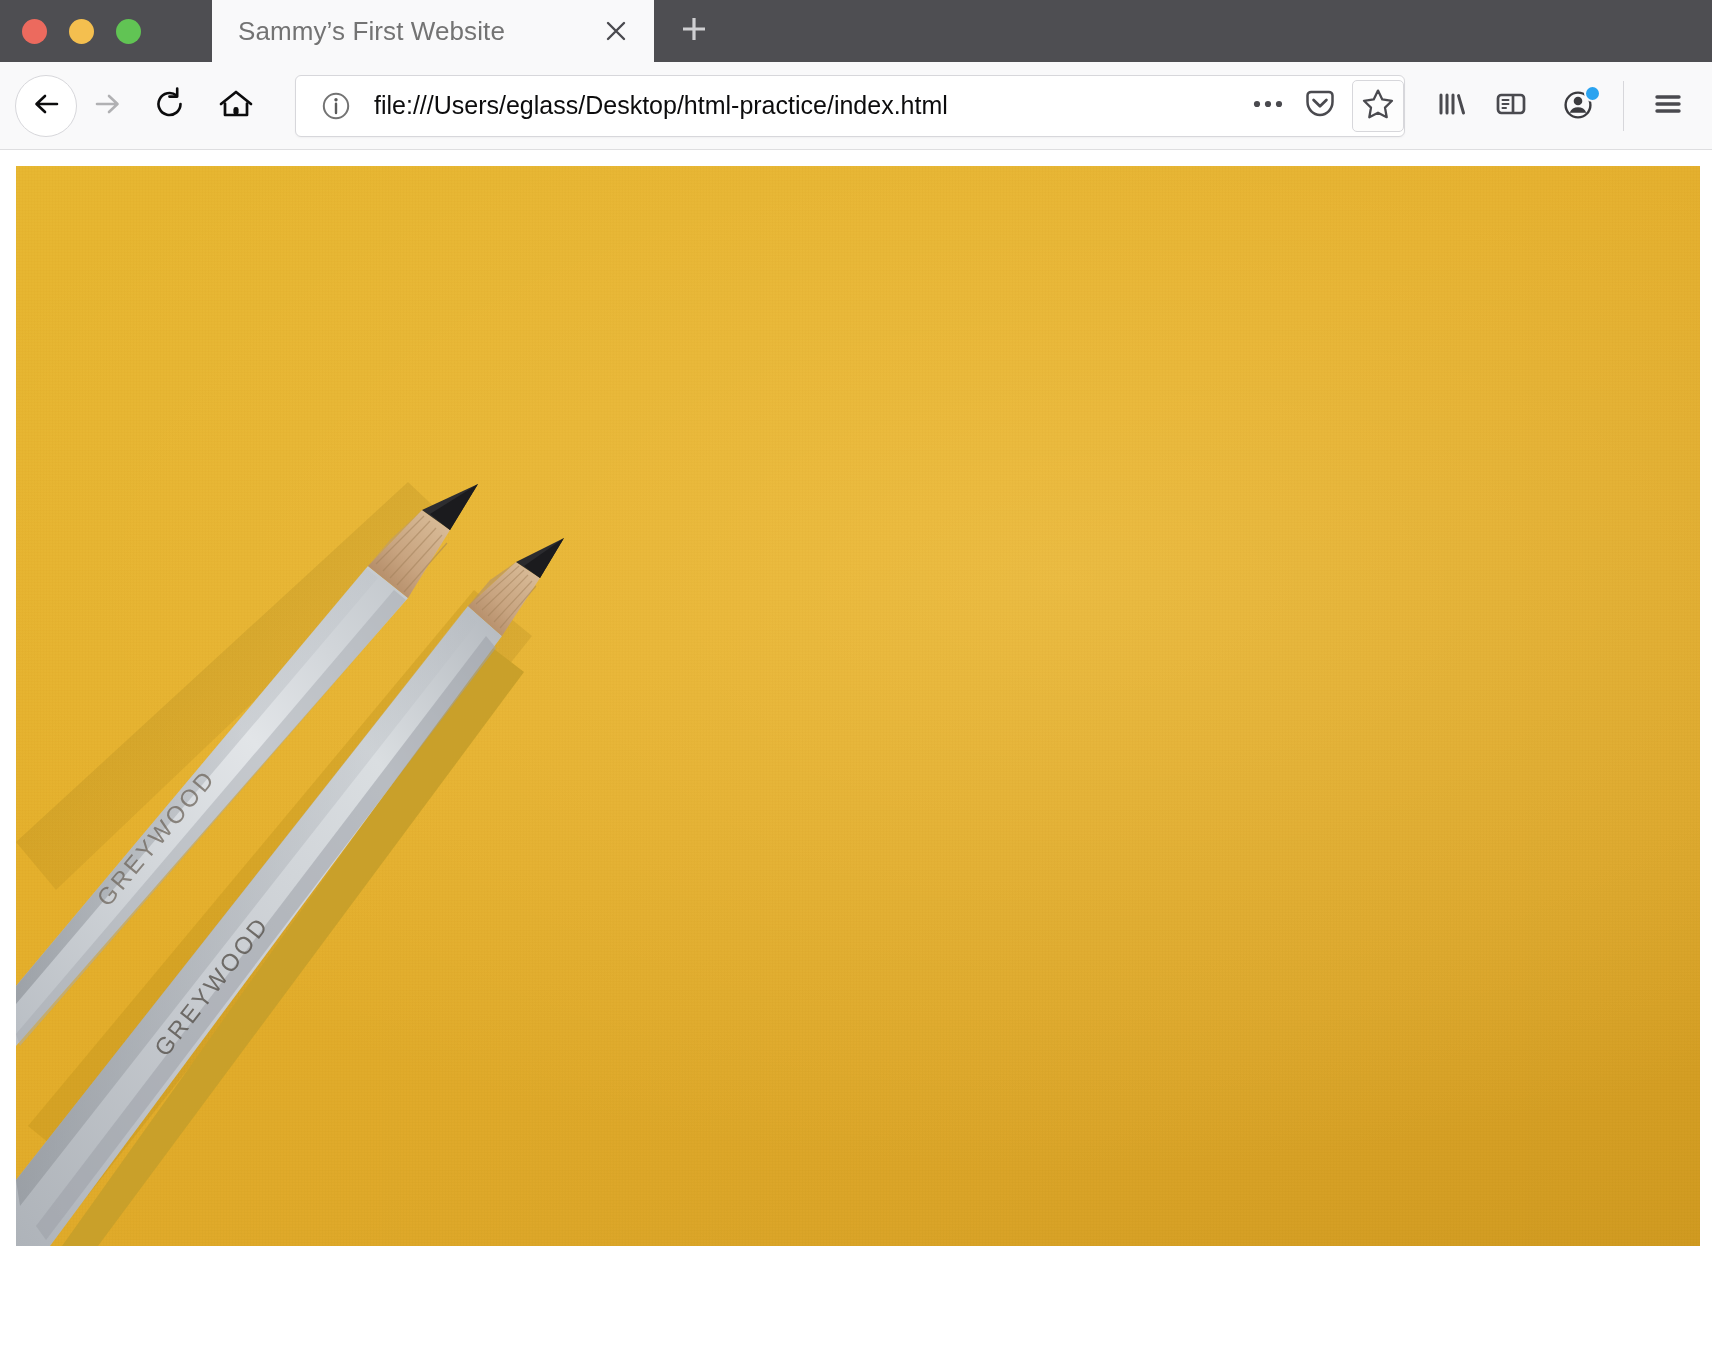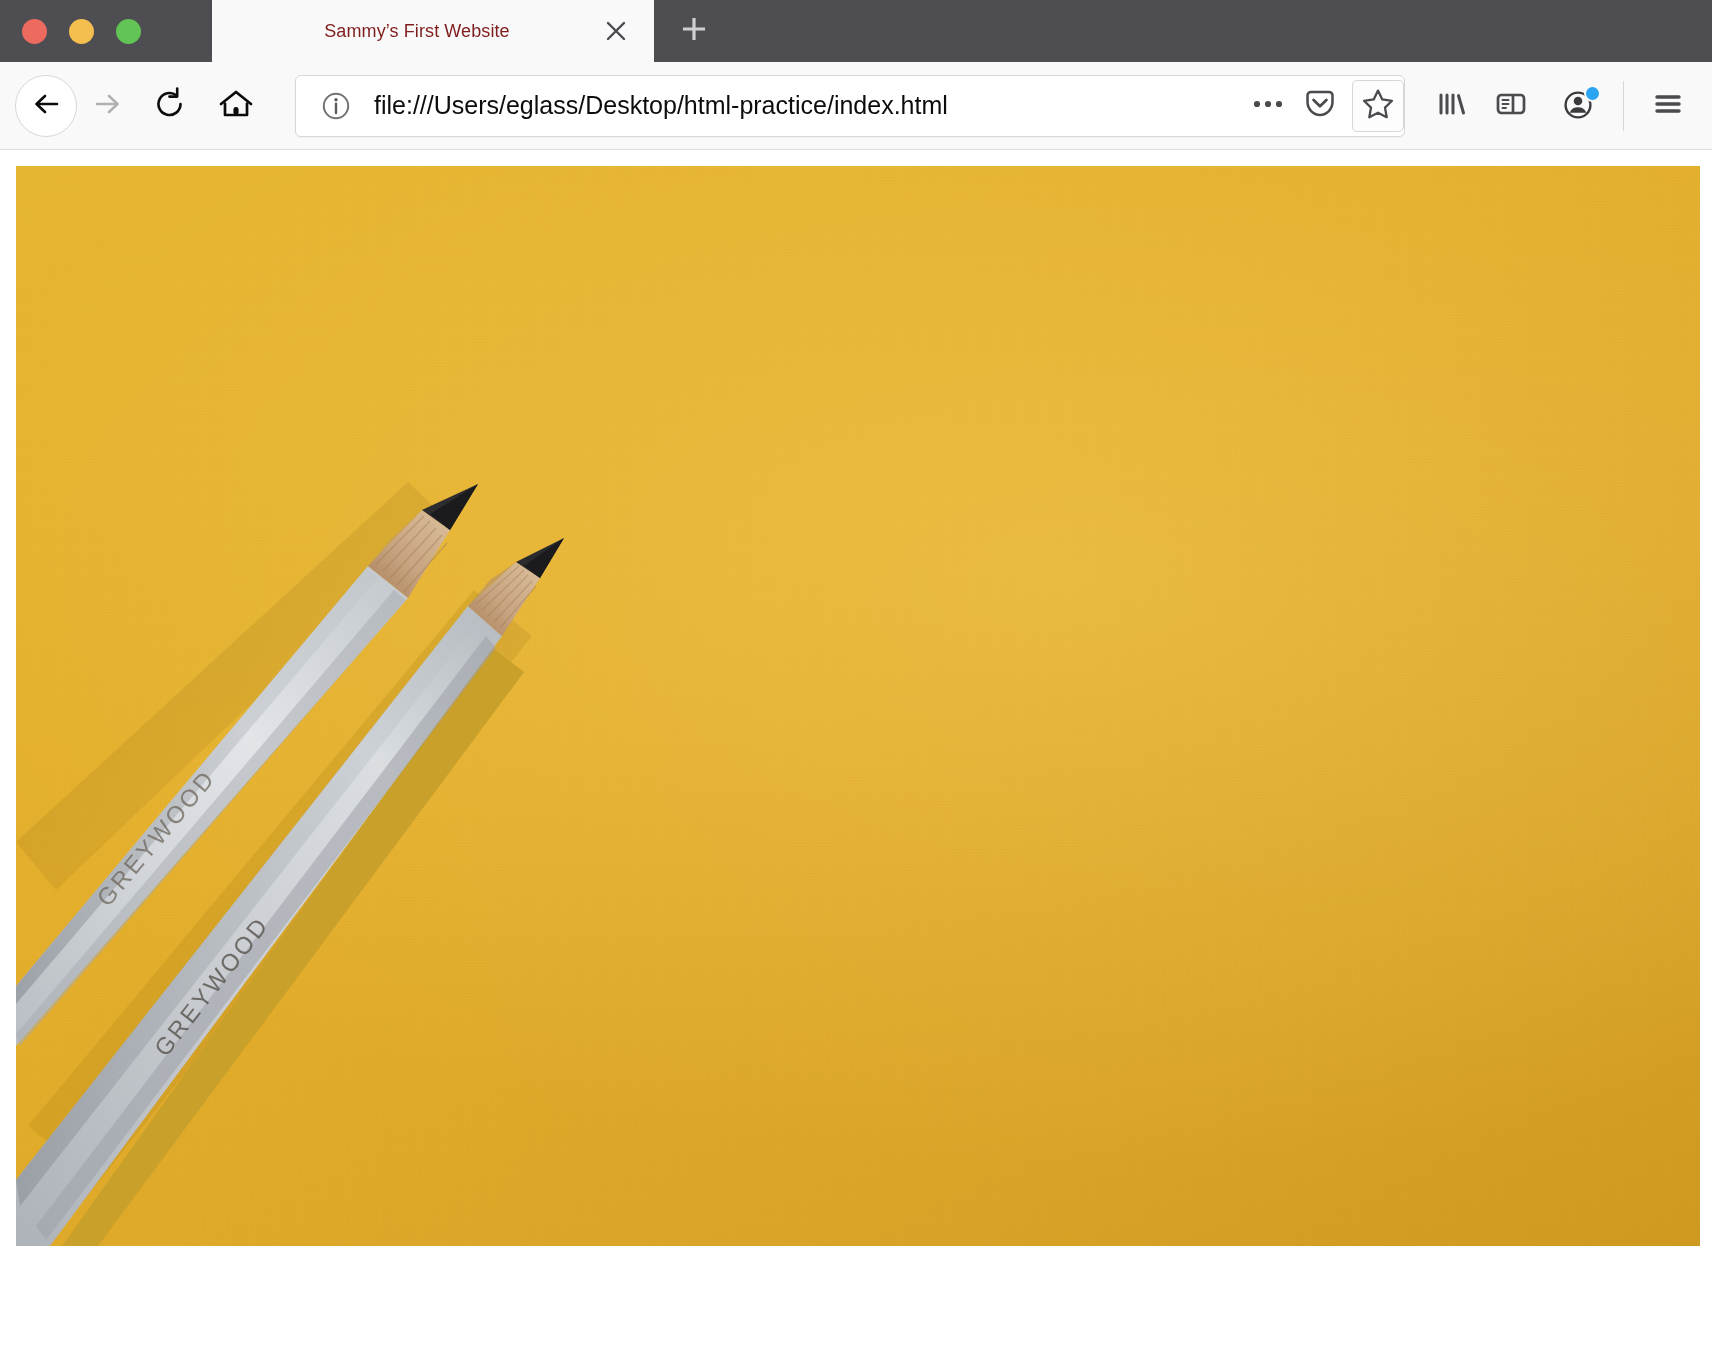--- a/index.html
+++ b/index.html
@@ -51,27 +51,26 @@
     width: 442px;
     height: 62px;
     background: #f9f9fa;
     display: flex;
     align-items: center;
     padding: 0 18px 0 26px;
     position: relative;
   }
   .tab-title {
     flex: 1;
-    font-size: 18px;
-    color: #7f1d1d;
+    font-size: 26px;
+    color: #737373;
     white-space: nowrap;
     overflow: hidden;
     text-overflow: ellipsis;
     letter-spacing: .1px;
-    text-align: center;
   }
   .tab-close {
     width: 40px;
     height: 40px;
     display: flex;
     align-items: center;
     justify-content: center;
     flex: none;
   }
   .newtab {

